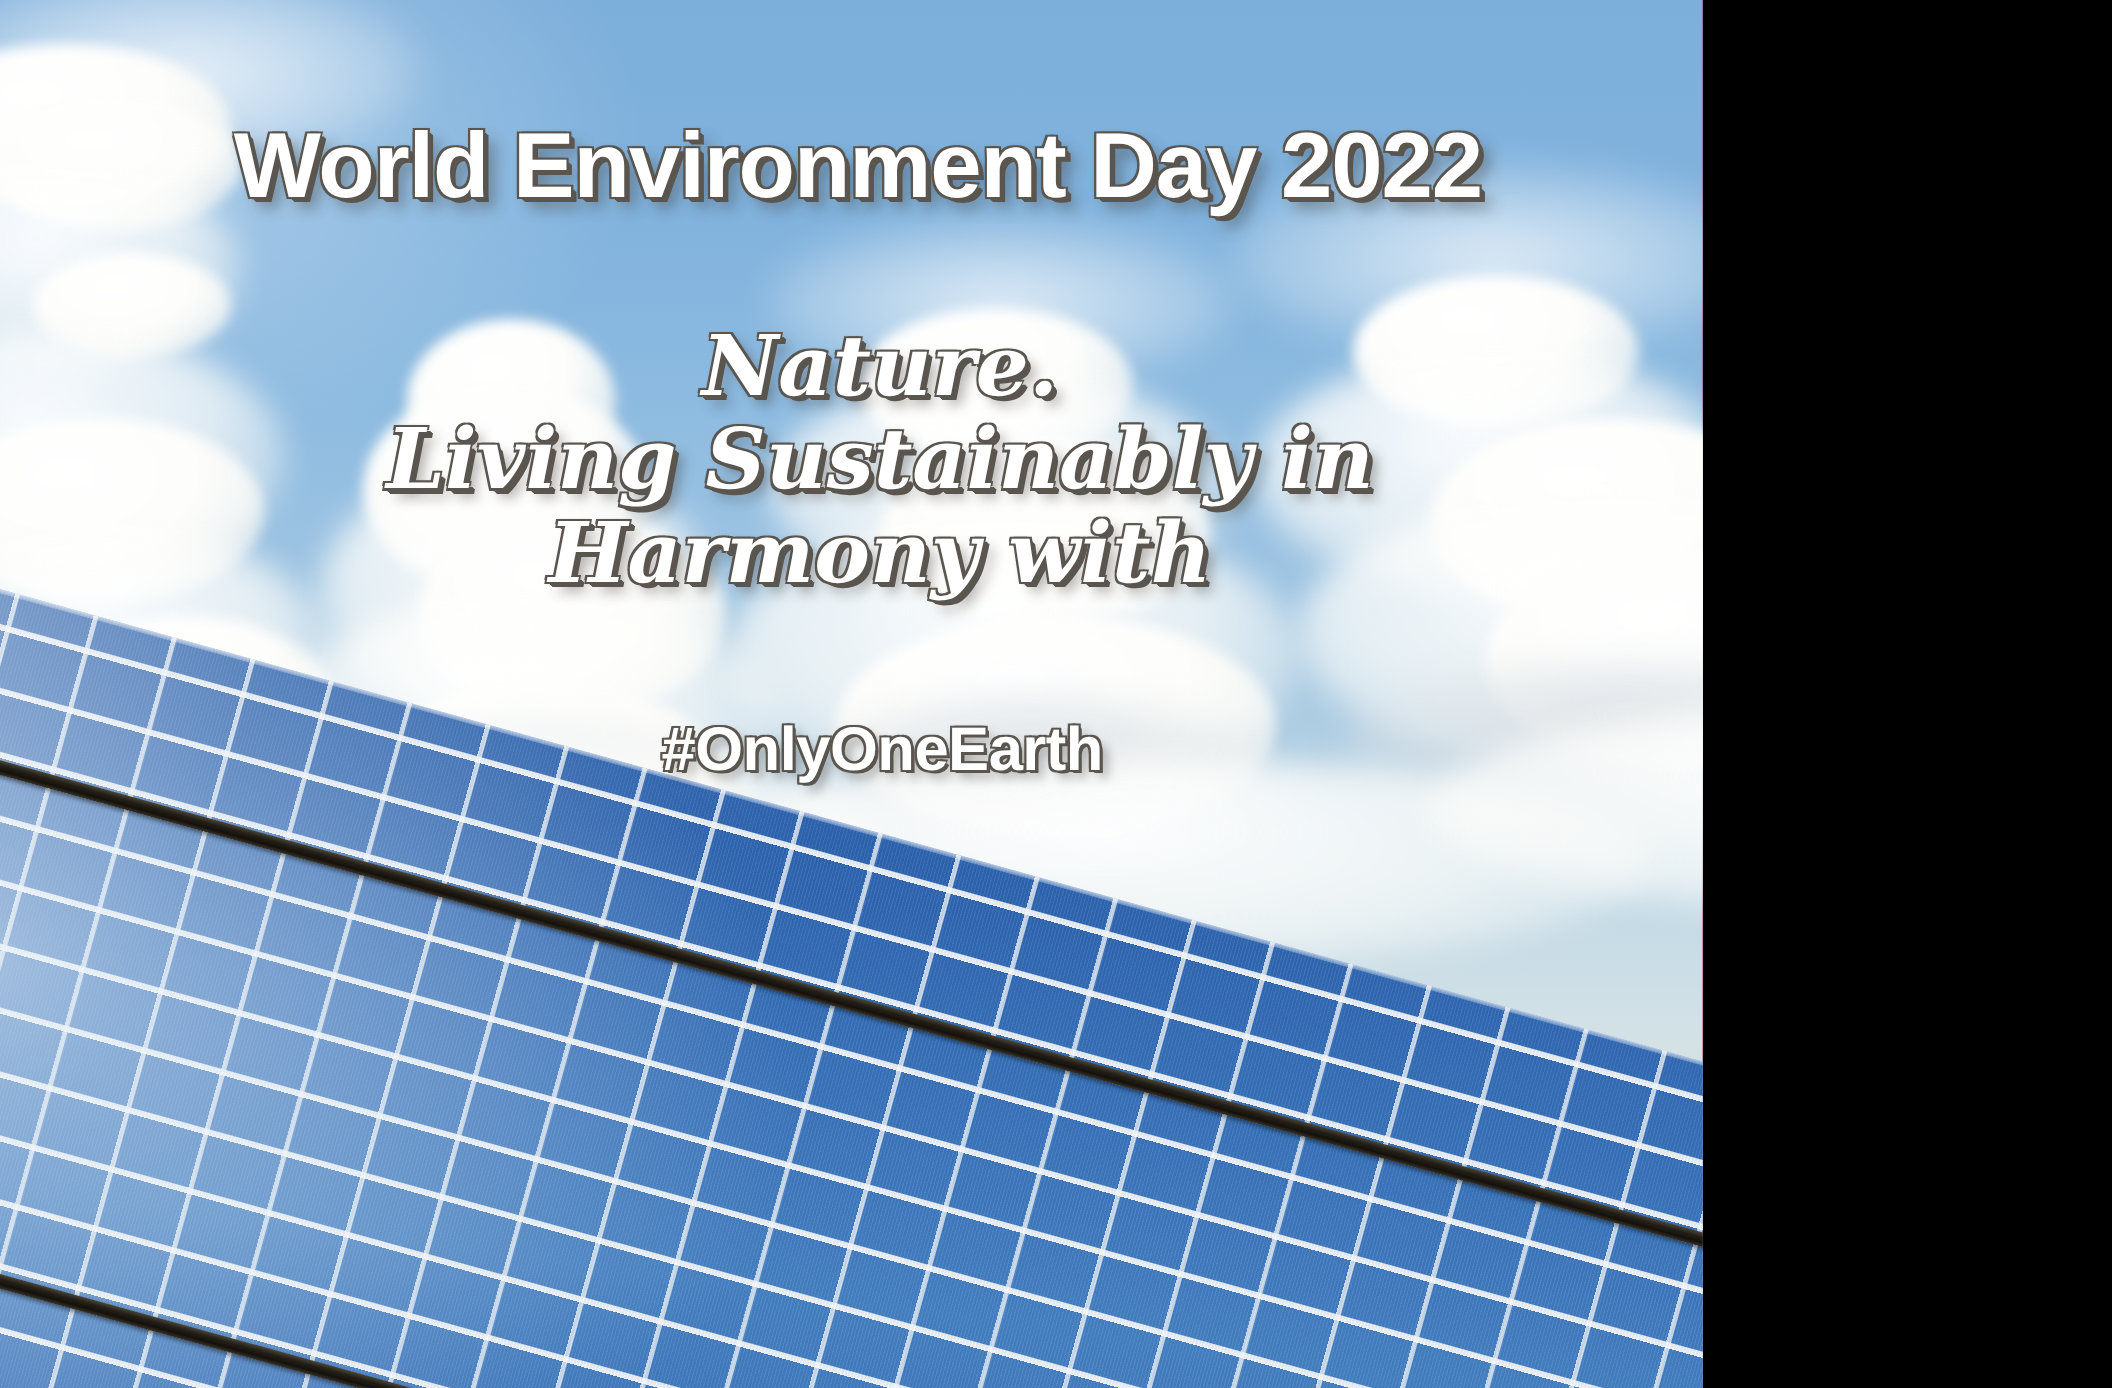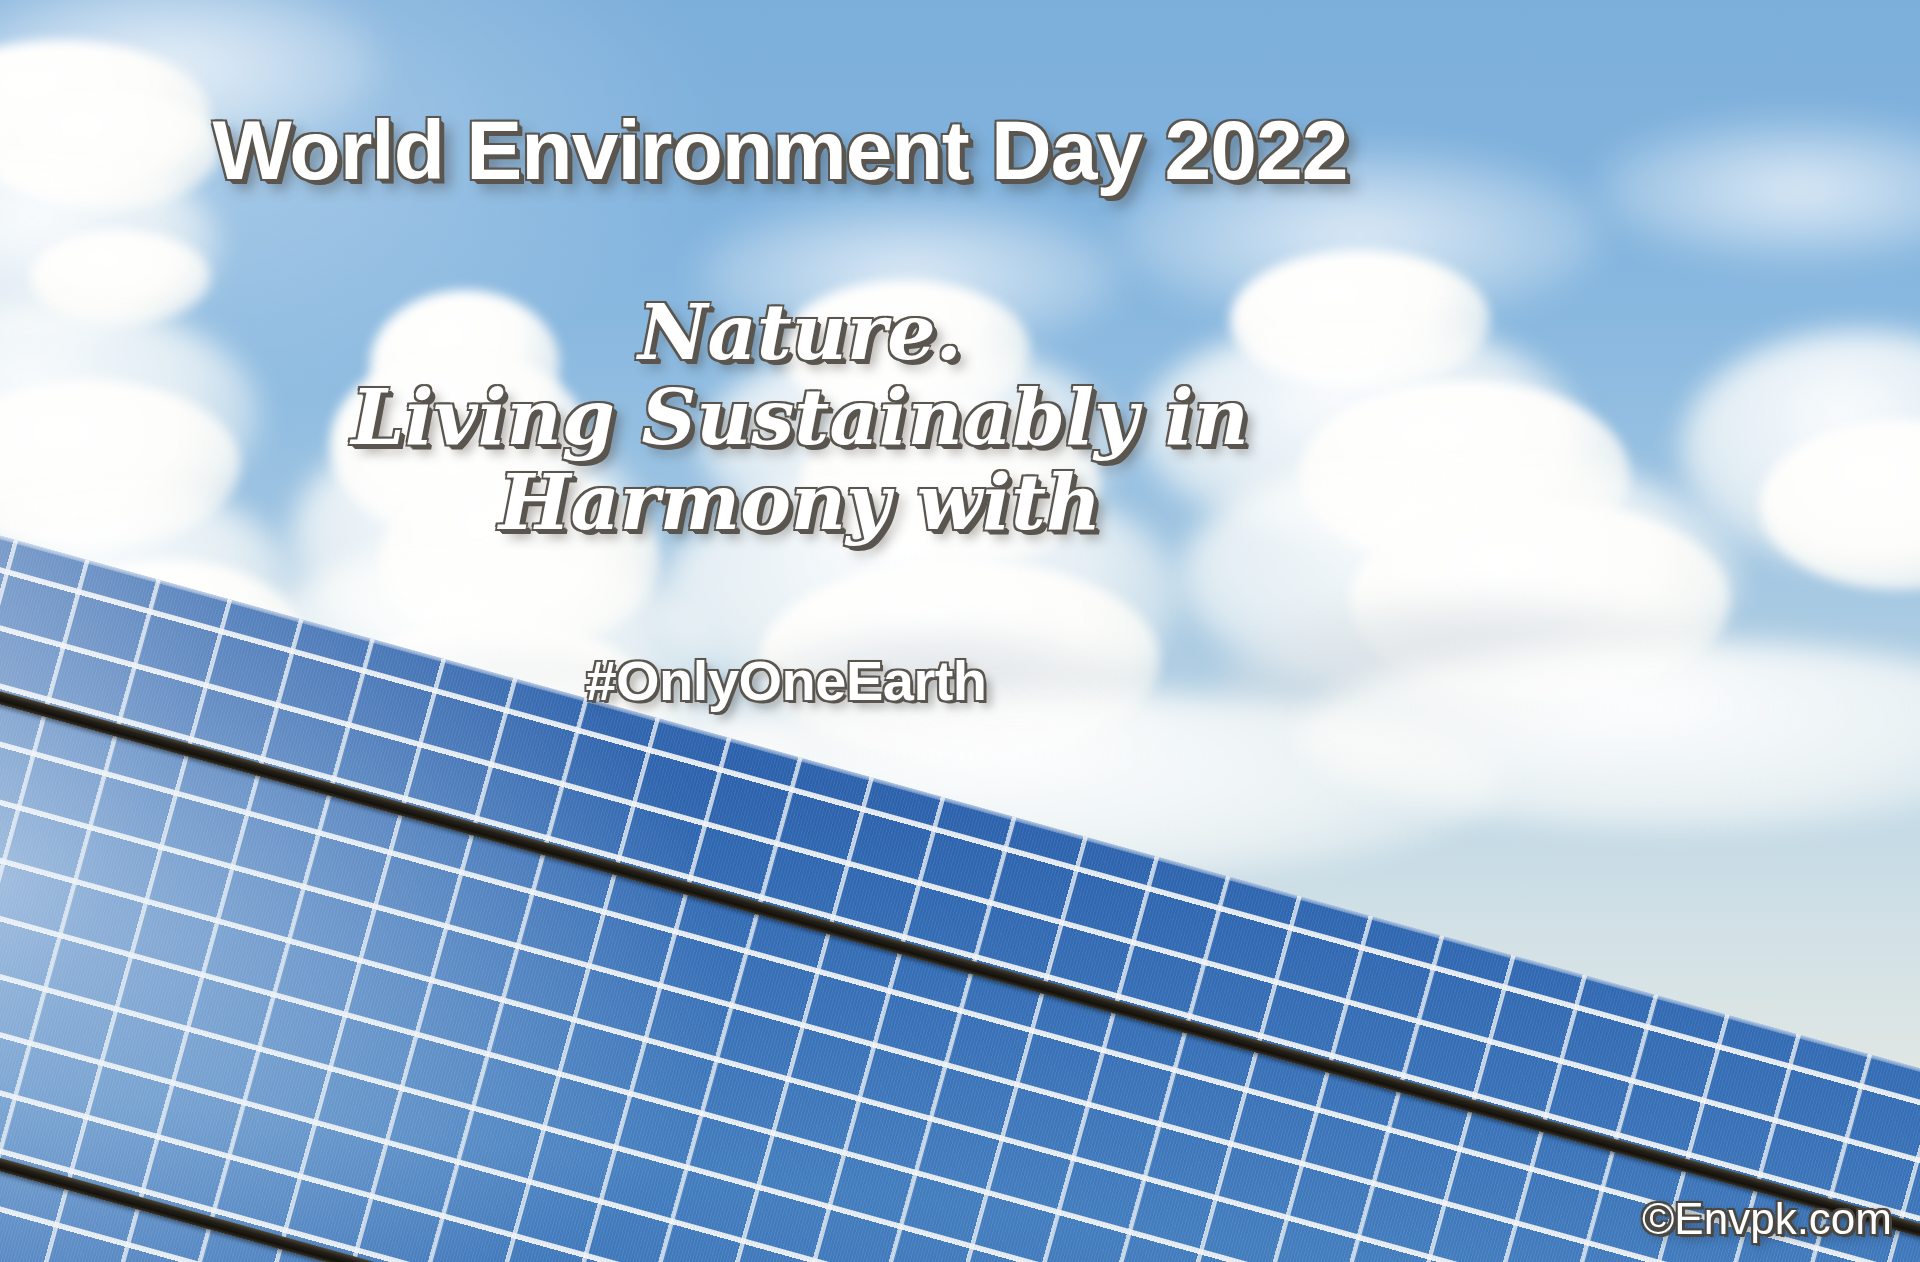--- a/index.html
+++ b/index.html
@@ -2,21 +2,21 @@
 <html><head>
 <meta charset="utf-8">
 <style>
   html, body {
     margin: 0;
     padding: 0;
     background: #000;
   }
   #poster {
     position: relative;
-    width: 1920px;
+    width: 1548px;
     height: 1262px;
     overflow: hidden;
     font-family: "Liberation Sans", sans-serif;
     background: #be185d;
   }
 
   
   .sky {
     position: absolute;
     left: 0; top: 0; right: 0; bottom: 0;
@@ -187,21 +187,21 @@
       2px -2px 0 #5a564f,
       -2px 2px 0 #5a564f,
       0 0 3px #5a564f,
       9px 9px 12px rgba(60,56,50,0.40);
   }
   .subtitle .line { display: block; }
 
   .hashtag {
     position: absolute;
     top: 648px;
-    left: 136px;
+    left: 152px;
     width: 1300px;
     text-align: center;
     font-family: "Liberation Sans", sans-serif;
     font-weight: bold;
     font-size: 56px;
     letter-spacing: -0.5px;
     color: #ffffff;
     text-shadow:
       2px 2px 0 #5a564f,
       3px 3px 0 #5a564f,
@@ -302,15 +302,14 @@
     <div class="title">World Environment Day 2022</div>
 
     <div class="subtitle">
       <span class="line">Nature.</span>
       <span class="line">Living Sustainably in Harmony with</span>
     </div>
 
     <div class="hashtag">#OnlyOneEarth</div>
   </div>
 
-  <div class="watermark">©Envpk.com</div>
 
 </div>
 
 </body></html>

